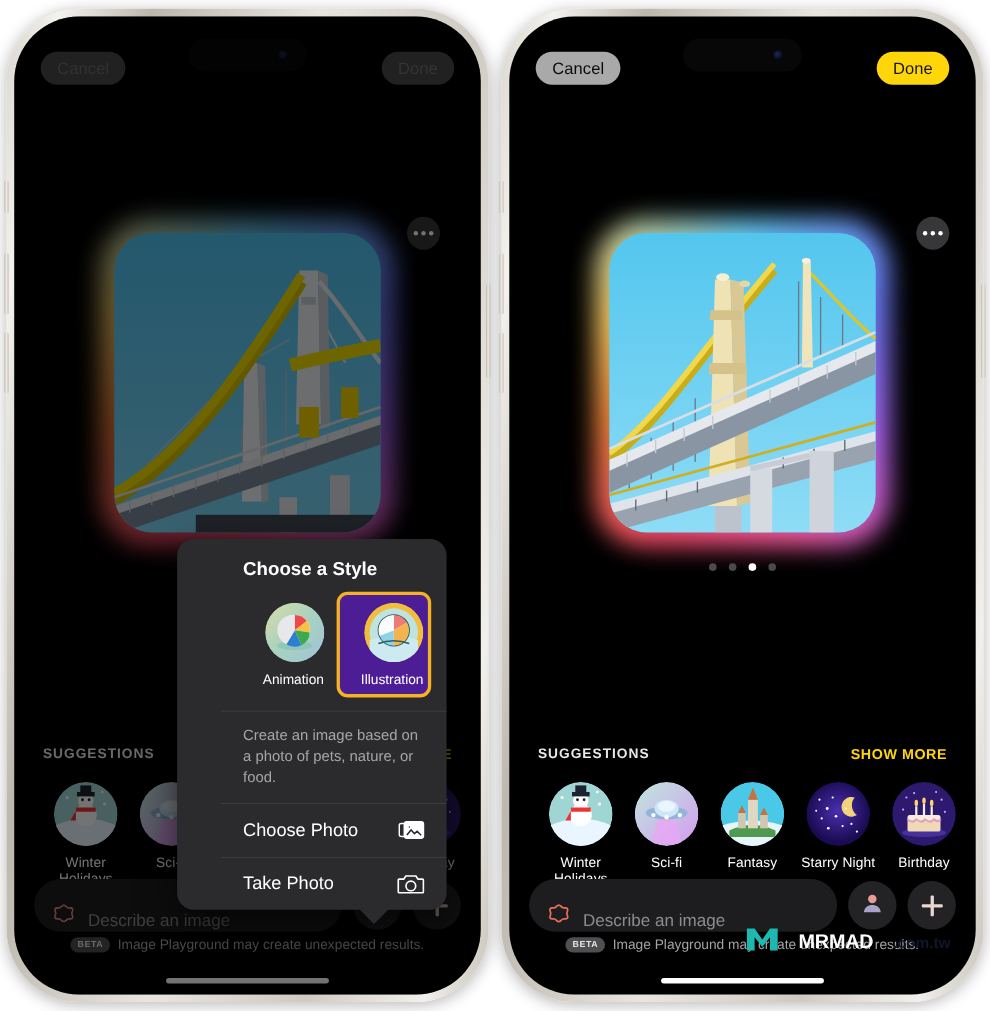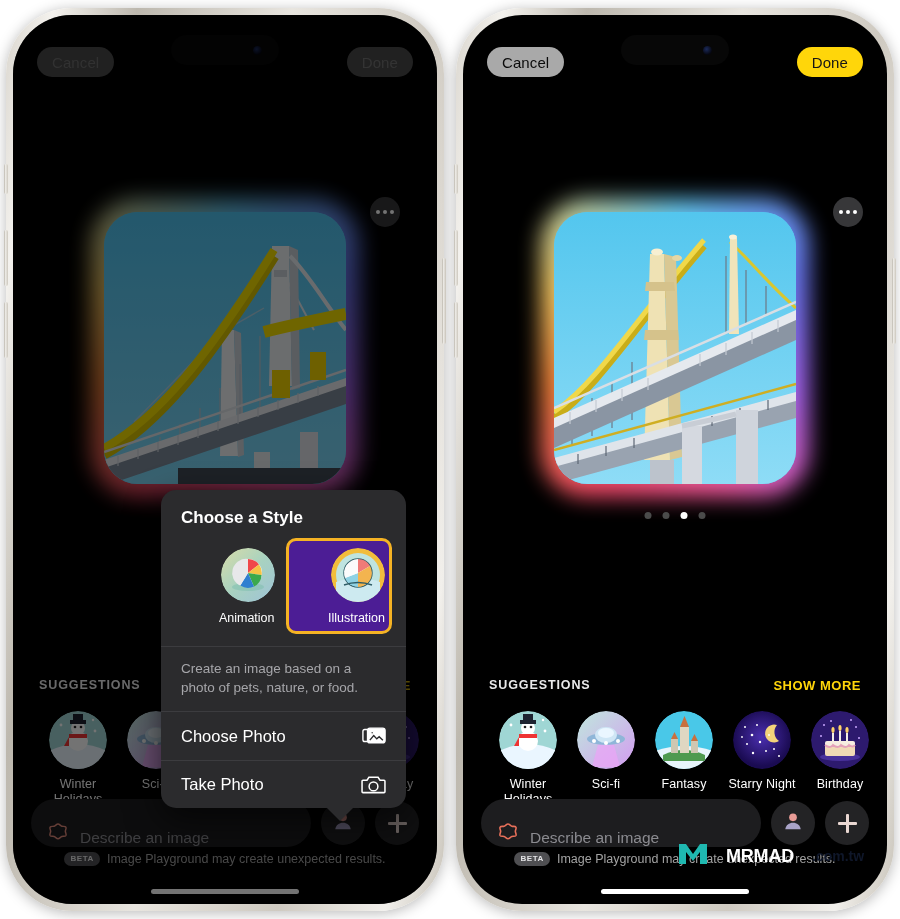--- a/index.html
+++ b/index.html
@@ -169,21 +169,21 @@
 
   
   .scrim { position: absolute; inset: 0; background: rgba(0,0,0,.55); z-index: 7; }
   .popover {
     position: absolute; z-index: 8;
     left: 148px; top: 475px; width: 245px;
     background: #2b2b2d; border-radius: 15px;
     overflow: visible;
     box-shadow: 0 12px 34px rgba(0,0,0,.6);
   }
-  .pop-inner { border-radius: 15px; overflow: hidden; }
+  .pop-inner { border-radius: 15px; overflow: hidden; padding-left: 40px; }
   .pop-title {
     font-size: 17px; font-weight: bold; color: #fff;
     padding: 18px 20px 4px;
   }
   .styles { display: flex; padding: 6px 14px 12px; gap: 4px; }
   .style {
     flex: 1; display: flex; flex-direction: column; align-items: flex-end;
     padding: 7px 4px 6px; border-radius: 10px; border: 3px solid transparent;
   }
   .style.sel { border-color: #f5b324; background: #4c1d95; }

